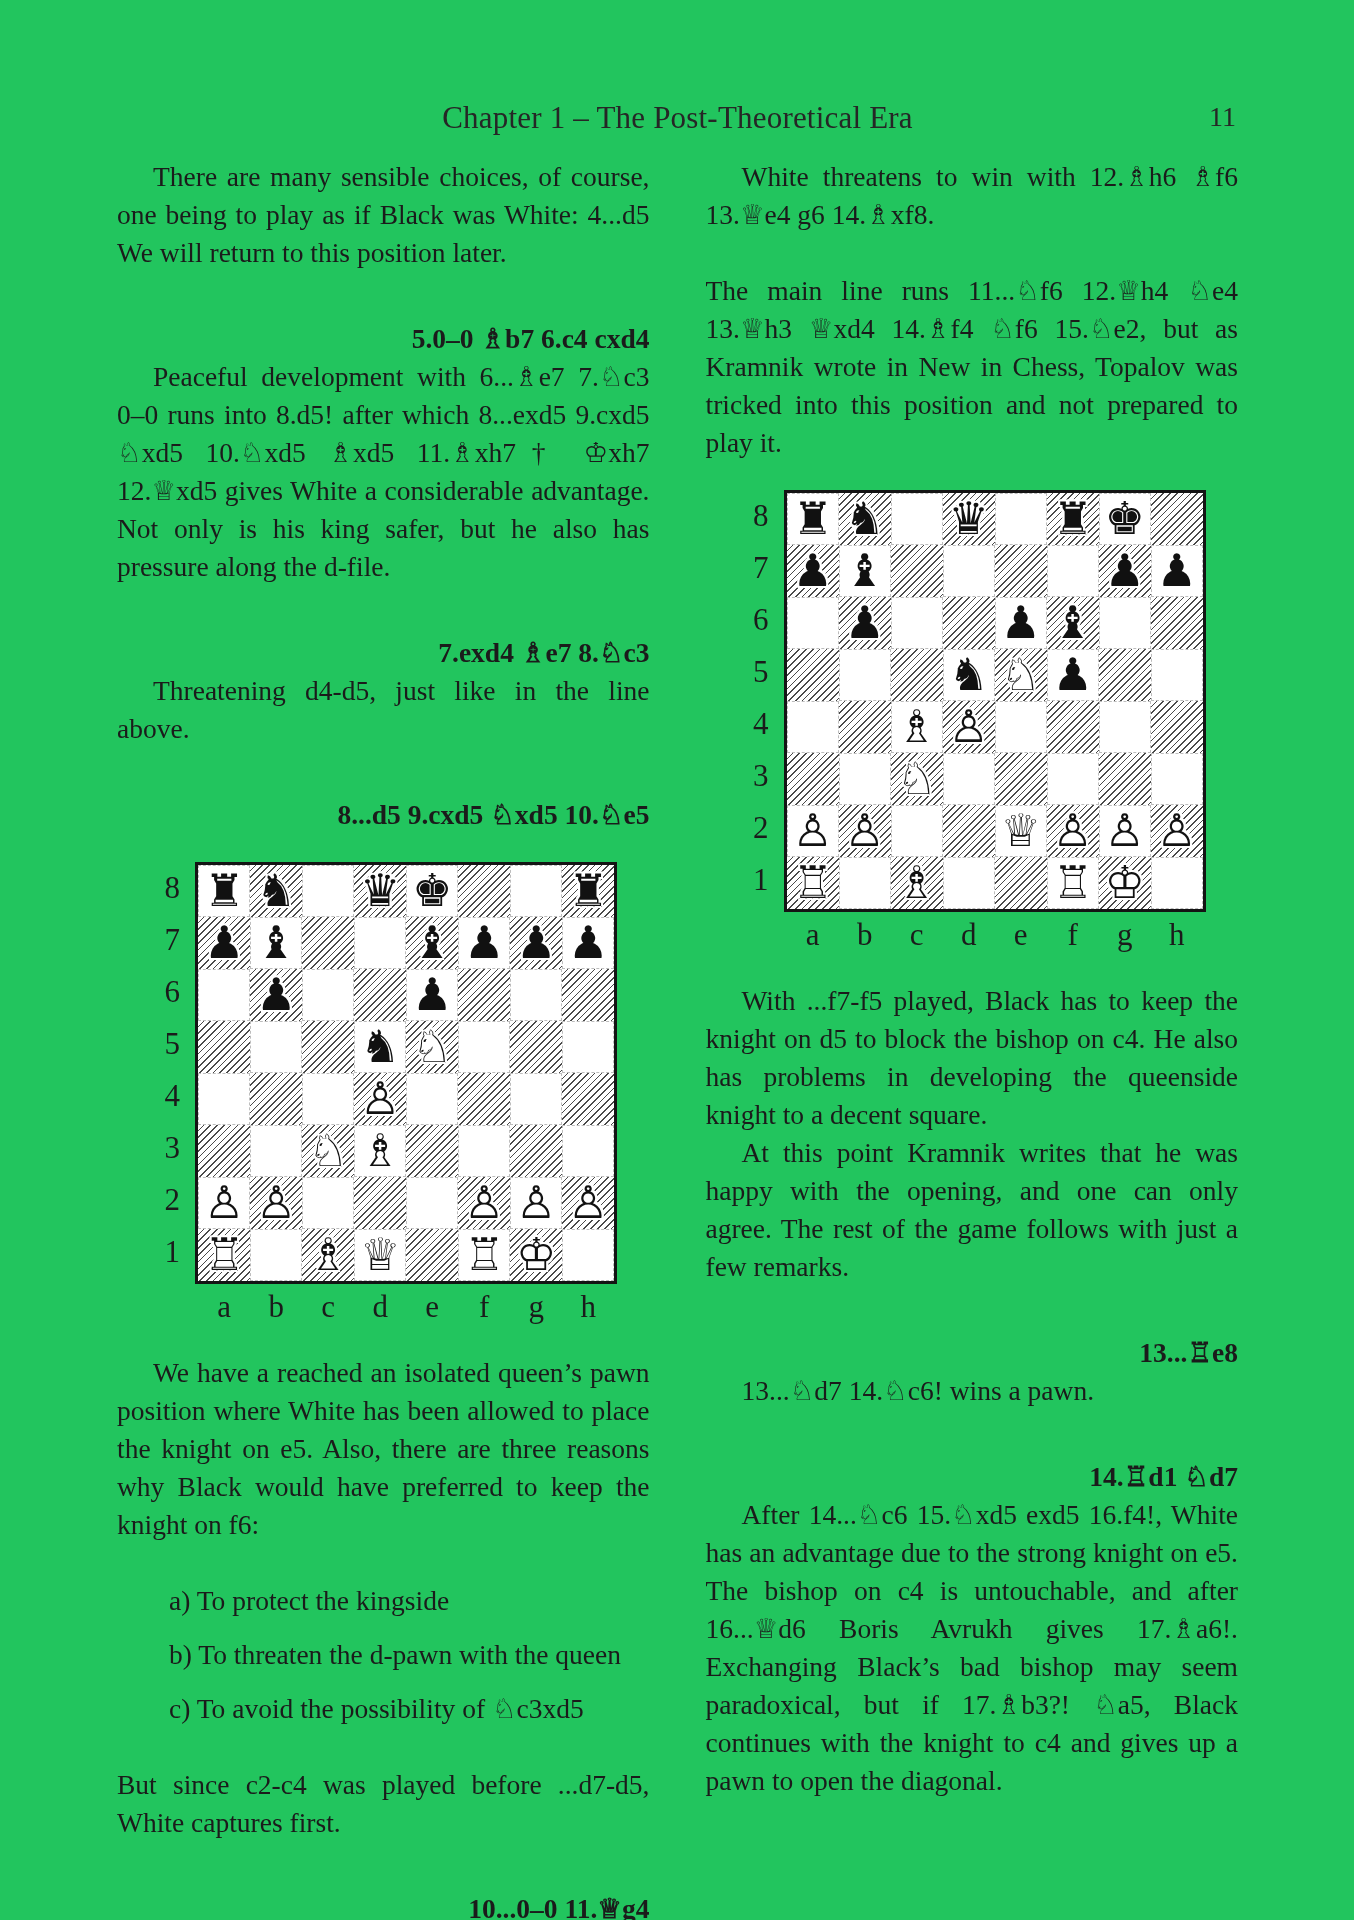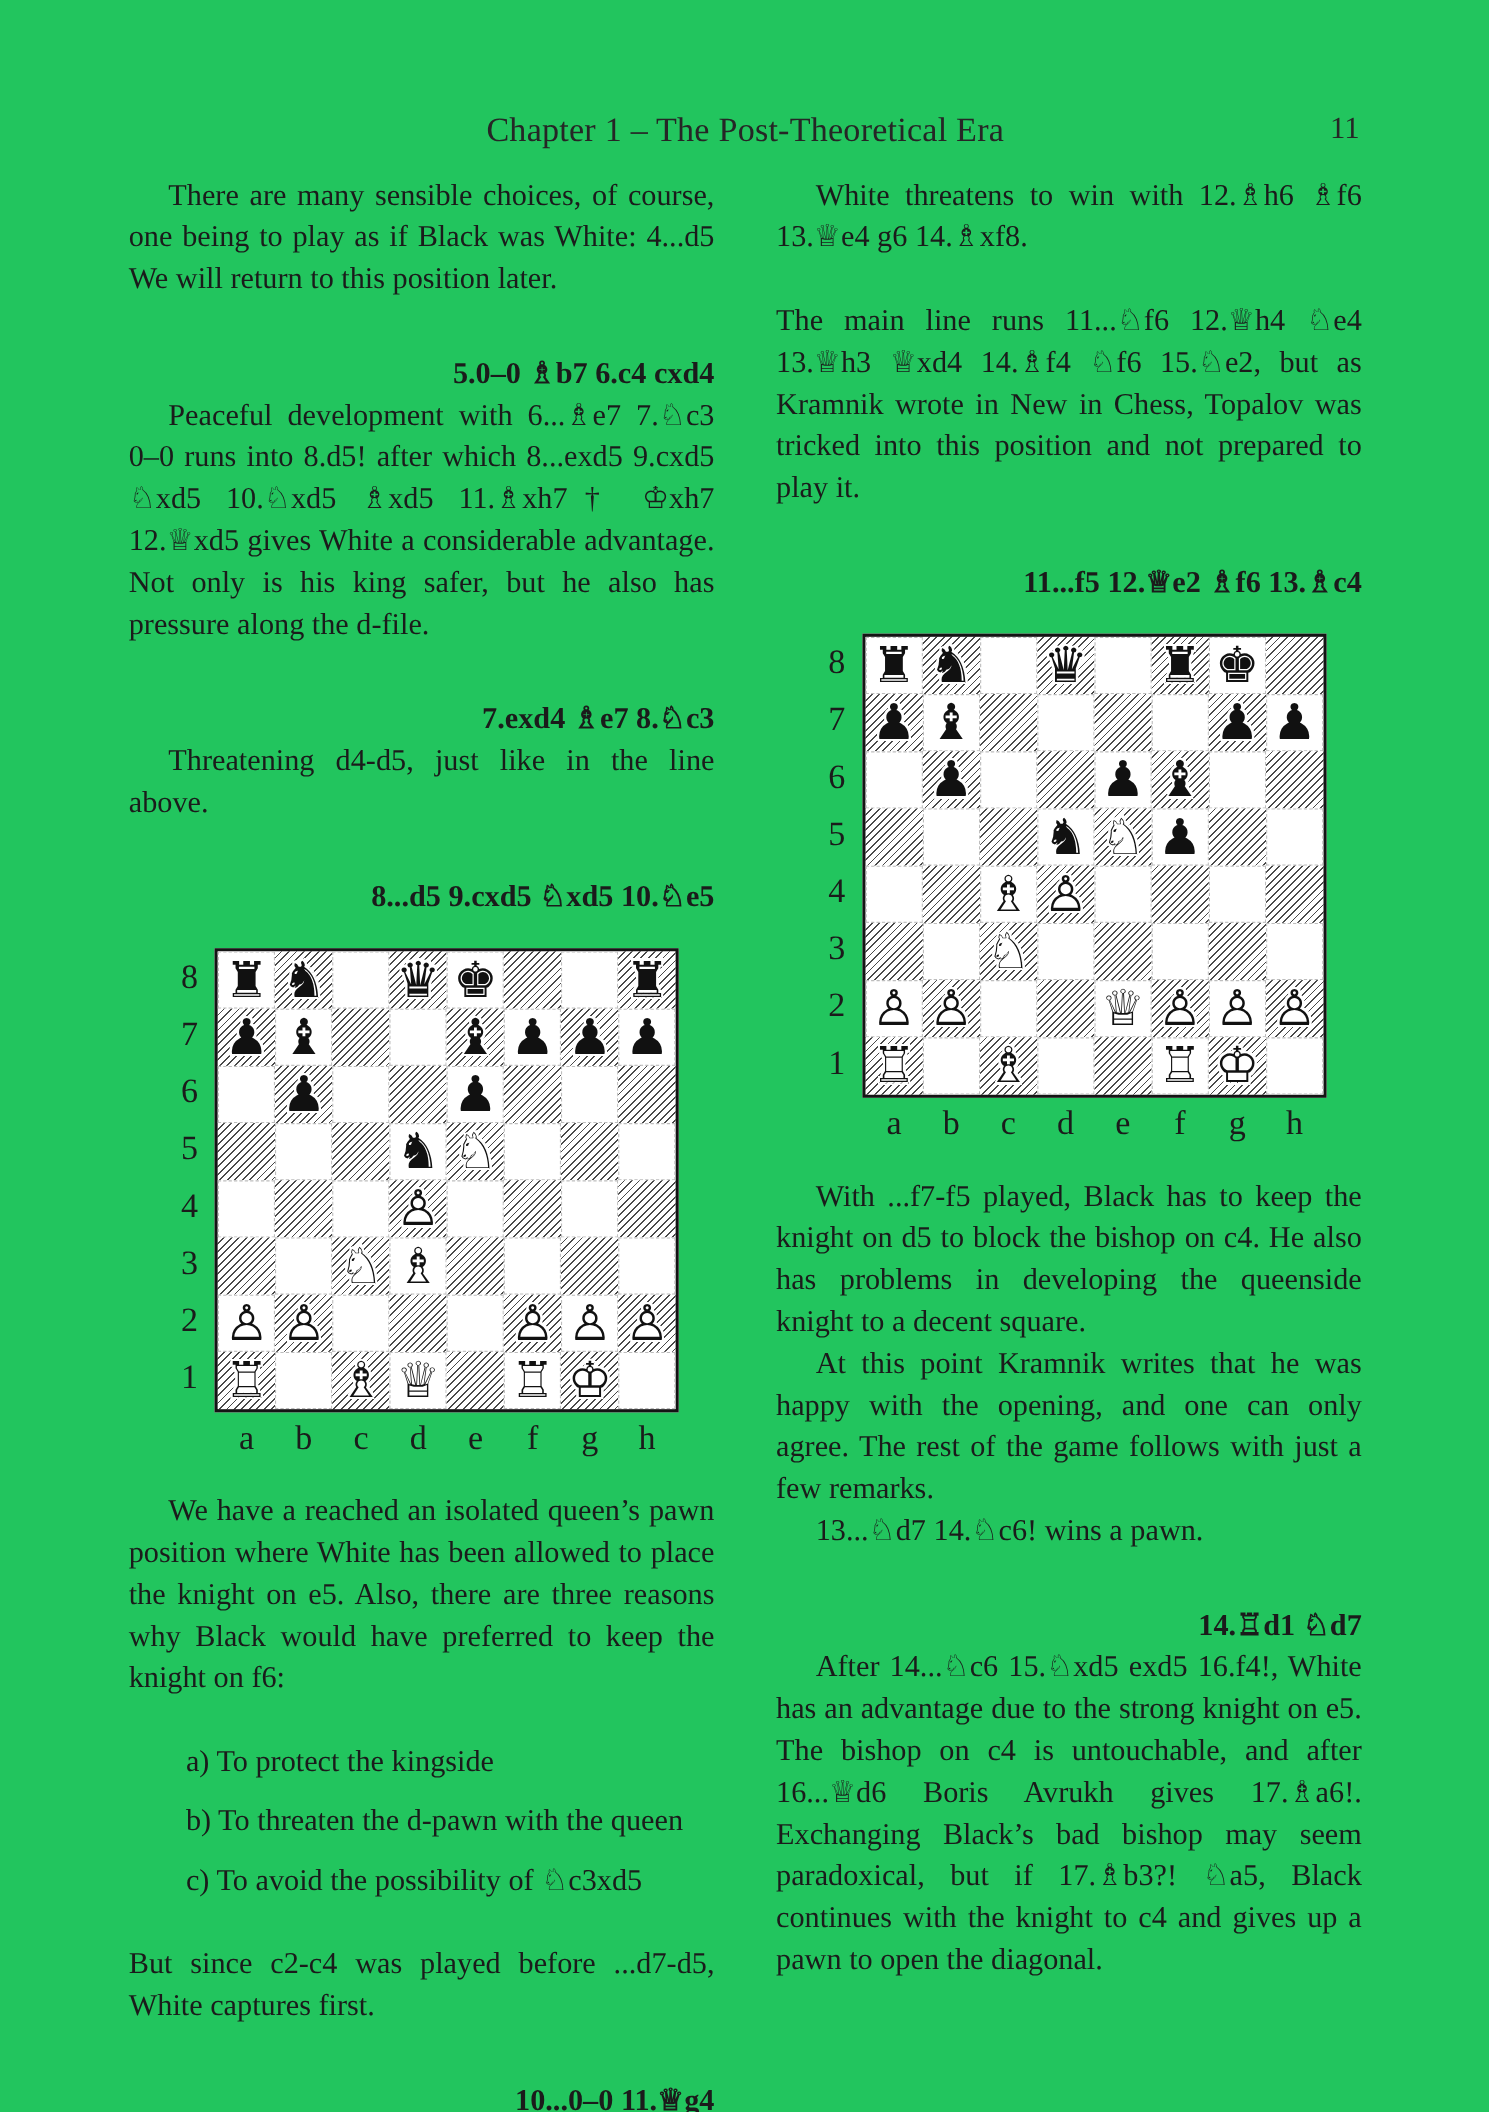--- a/index.html
+++ b/index.html
@@ -257,21 +257,20 @@
         <li>b) To threaten the d-pawn with the queen</li>
         <li>c) To avoid the possibility of ♘c3xd5</li>
       </ul>
       <p>But since c2-c4 was played before ...d7-d5, White captures first.</p>
       <p class="mhead">10...0–0 11.♕g4</p>
     </div>
 
     <div class="col">
       <p class="indent">White threatens to win with 12.♗h6 ♗f6 13.♕e4 g6 14.♗xf8.</p>
       <p class="gap"><span>The main line runs 11...♘f6 12.♕h4 ♘e4 13.♕h3 ♕xd4 14.♗f4 ♘f6 15.♘e2, but as Kramnik wrote in </span><span class="it">New in Chess</span><span>, Topalov was tricked into this position and not prepared to play it.</span></p>
-      <p class="mhead">11...f5 12.♕e2 ♗f6 13.♗c4</p>
 
       <div class="diagram">
           <div class="diagram-row">
             <div class="rank-labels">
               <div class="rank-label">8</div>
               <div class="rank-label">7</div>
               <div class="rank-label">6</div>
               <div class="rank-label">5</div>
               <div class="rank-label">4</div>
               <div class="rank-label">3</div>
@@ -436,19 +435,20 @@
             <div class="file-label">d</div>
             <div class="file-label">e</div>
             <div class="file-label">f</div>
             <div class="file-label">g</div>
             <div class="file-label">h</div>
           </div>
         </div>
 
       <p class="indent">With ...f7-f5 played, Black has to keep the knight on d5 to block the bishop on c4. He also has problems in developing the queenside knight to a decent square.</p>
       <p class="indent">At this point Kramnik writes that he was happy with the opening, and one can only agree. The rest of the game follows with just a few remarks.</p>
+      <p class="mhead">13...♖e8</p>
       <p class="indent">13...♘d7 14.♘c6! wins a pawn.</p>
       <p class="mhead">14.♖d1 ♘d7</p>
       <p class="indent">After 14...♘c6 15.♘xd5 exd5 16.f4!, White has an advantage due to the strong knight on e5. The bishop on c4 is untouchable, and after 16...♕d6 Boris Avrukh gives 17.♗a6!. Exchanging Black’s bad bishop may seem paradoxical, but if 17.♗b3?! ♘a5, Black continues with the knight to c4 and gives up a pawn to open the diagonal.</p>
     </div>
 
   </div>
 </div>
 
 </body></html>

